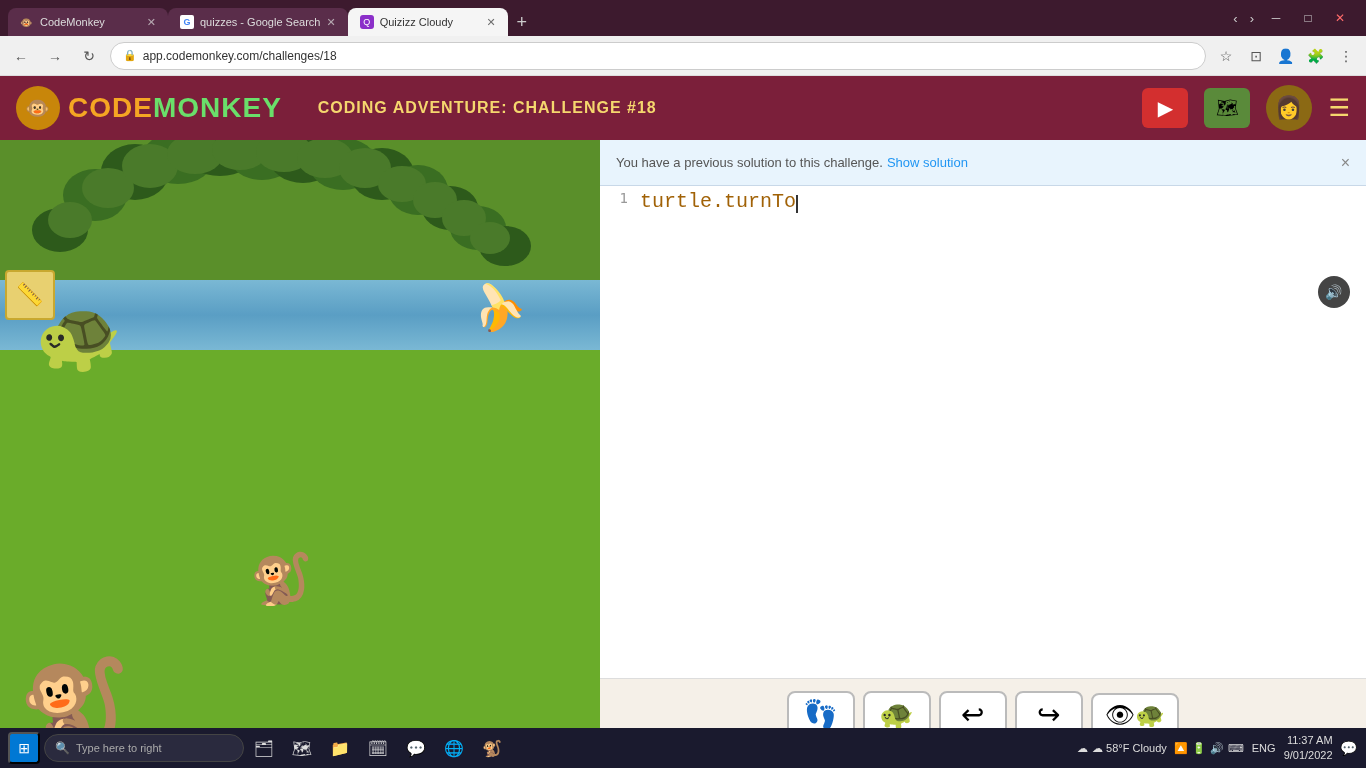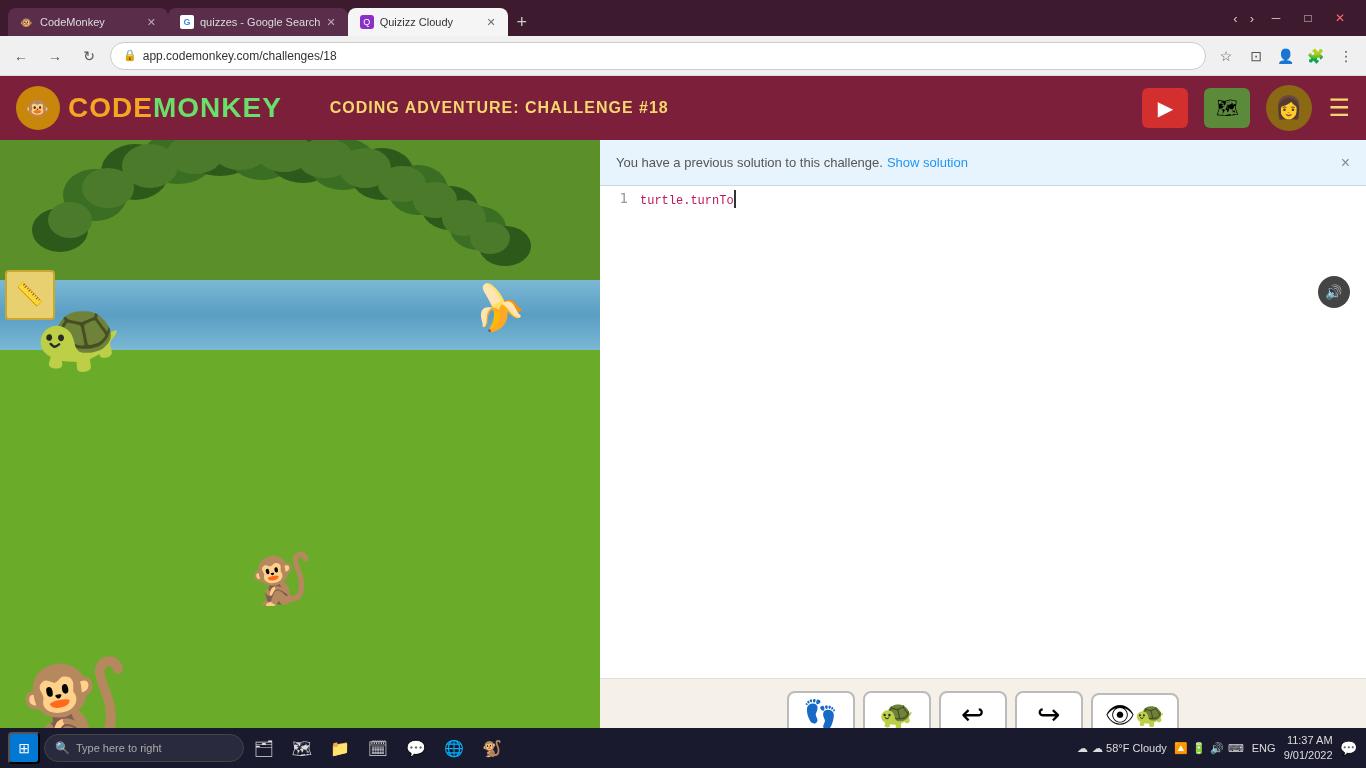--- a/index.html
+++ b/index.html
@@ -145,21 +145,21 @@
     }
 
     .cm-logo-text .code { color: #f5a623; text-align: center; }
     .cm-logo-text .monkey { color: #e8e8e8; }
 
     .cm-challenge-title {
       color: #f5d76e;
       font-size: 16px;
       font-weight: bold;
       letter-spacing: 1px;
-      margin-left: 32px;
+      margin-left: 20px;
     }
 
     .cm-header-right {
       margin-left: auto;
       display: flex;
       align-items: center;
       gap: 16px;
     }
 
     .cm-play-btn {
@@ -352,22 +352,22 @@
       padding-right: 12px;
       color: #999;
       font-size: 14px;
       font-family: monospace;
       user-select: none;
       flex-shrink: 0;
     }
 
     .code-text {
       font-family: 'Courier New', monospace;
-      font-size: 12px;
-      color: #be185d;
+      font-size: 20px;
+      color: #a16207;
       position: relative;
     }
 
     .cursor-blink {
       display: inline-block;
       width: 2px;
       height: 18px;
       background: #333;
       vertical-align: text-bottom;
       animation: blink 1s step-end infinite;

